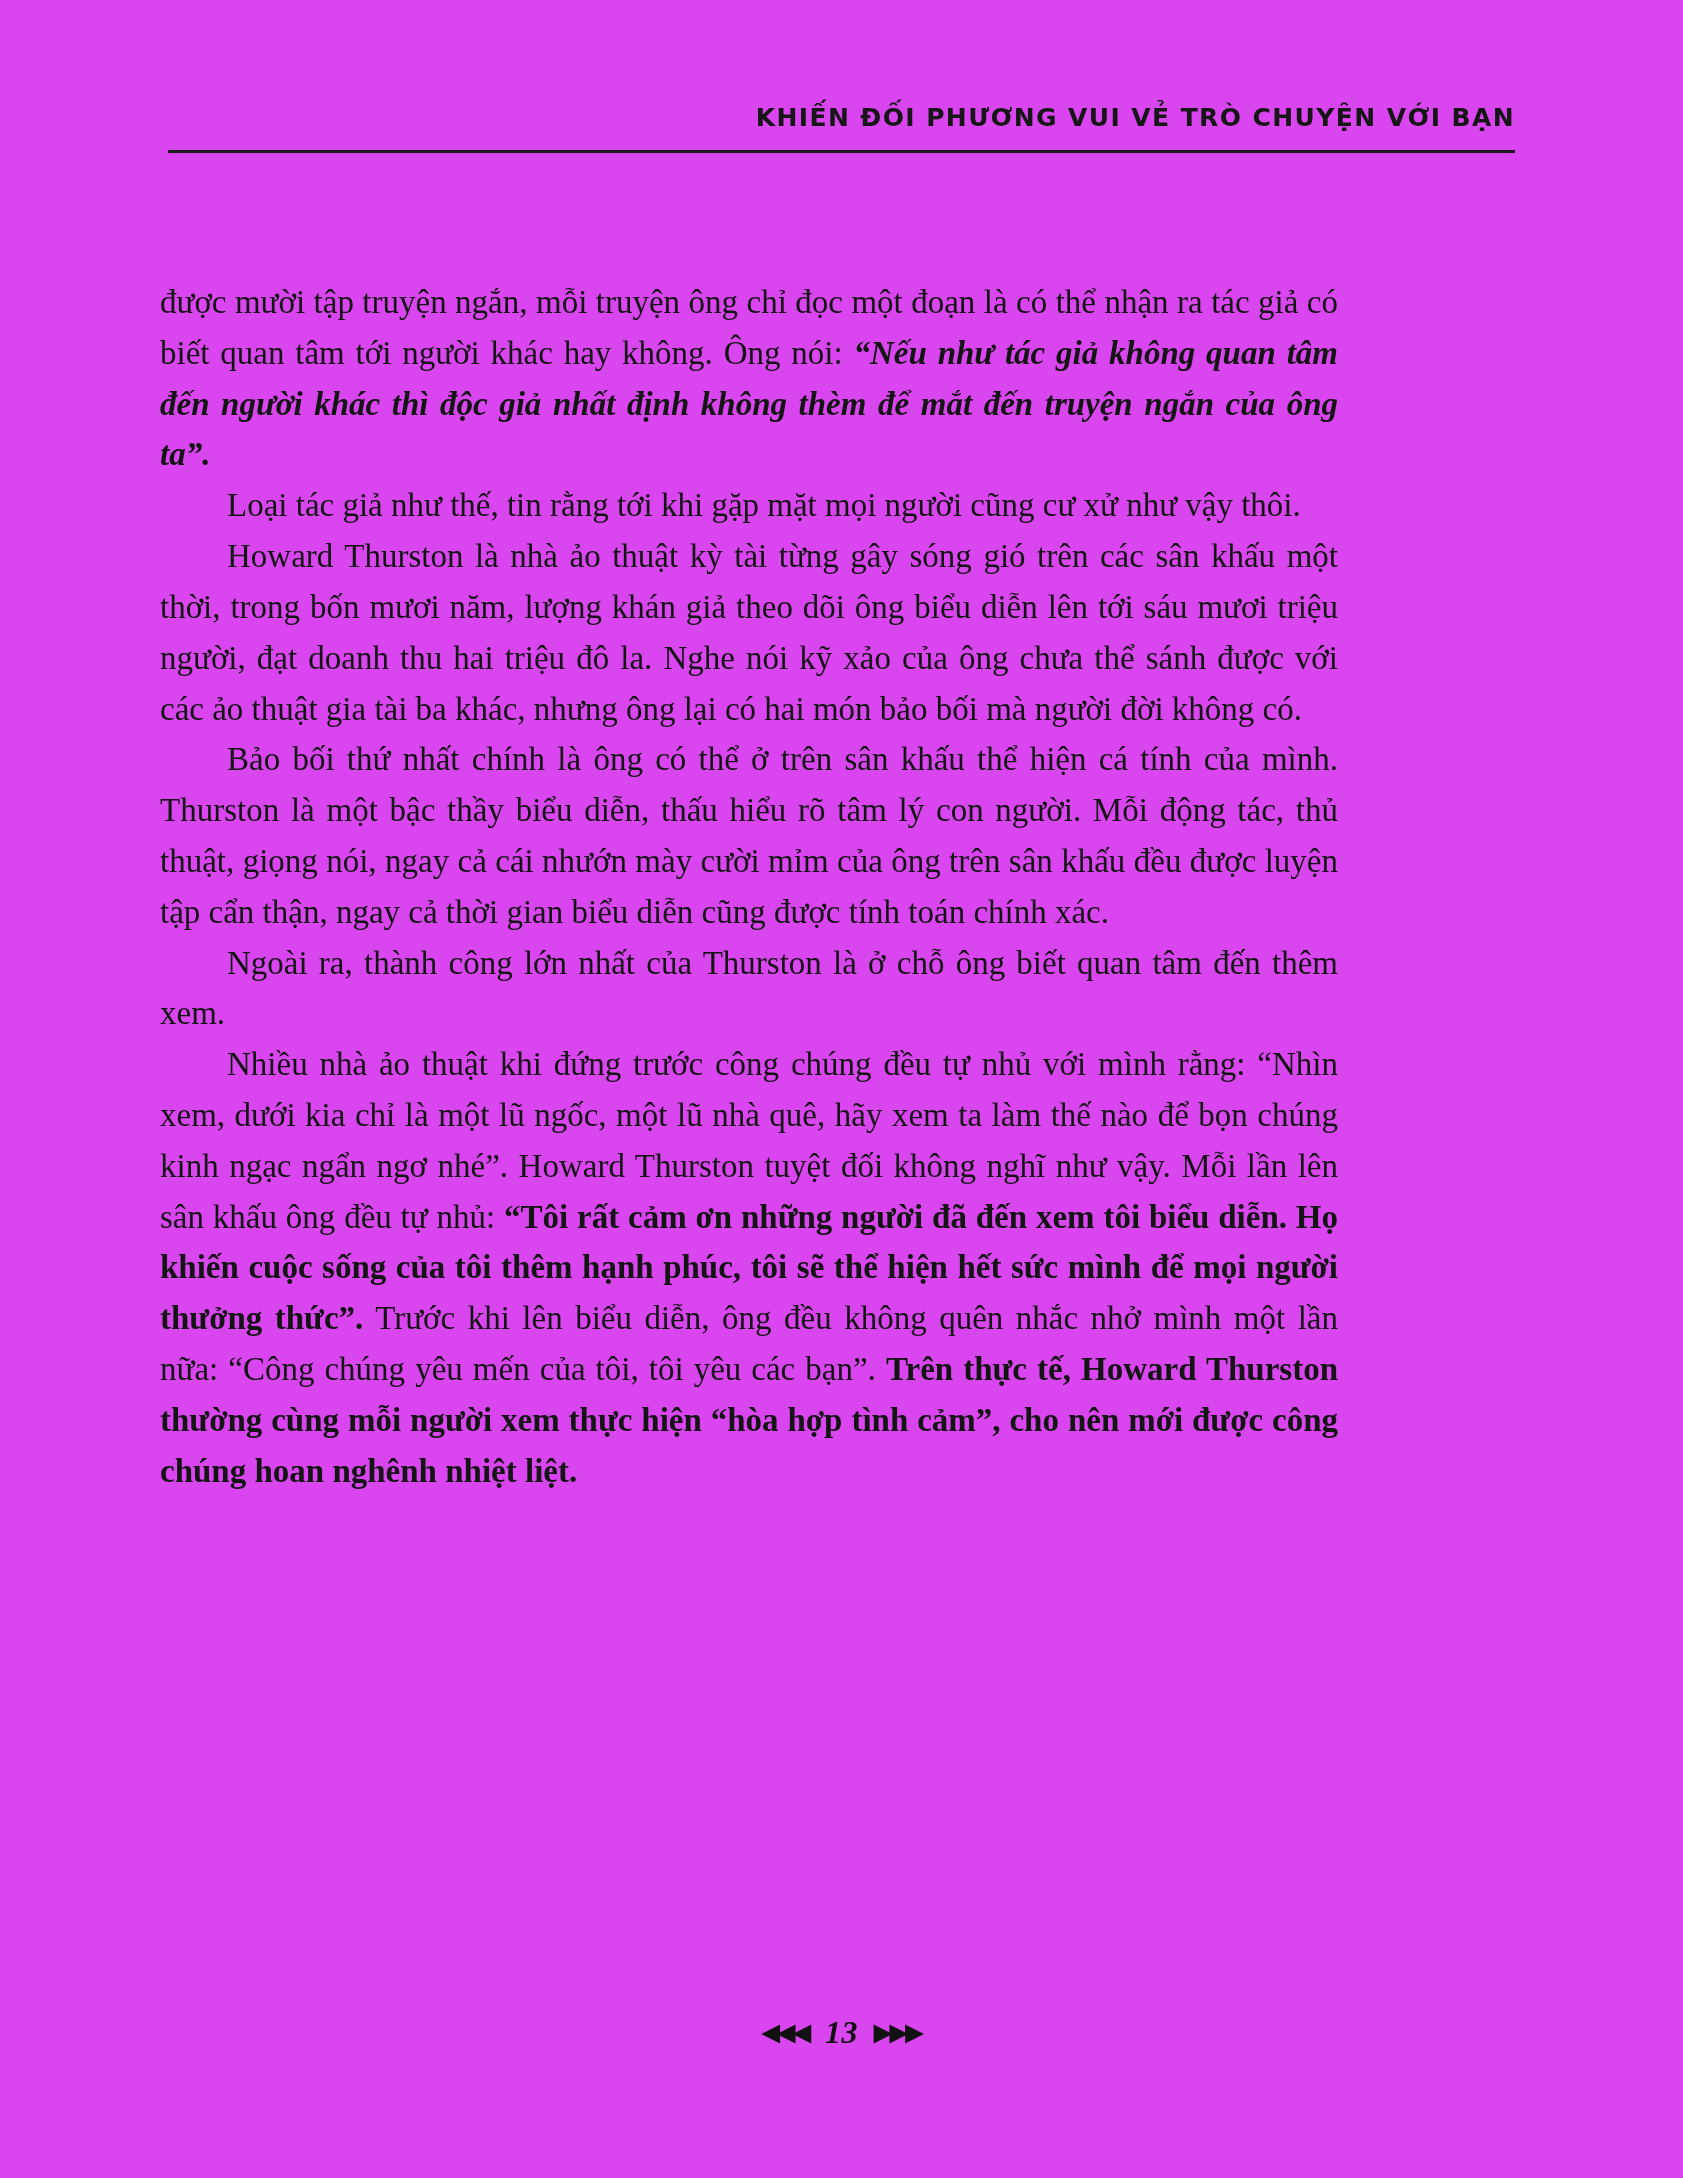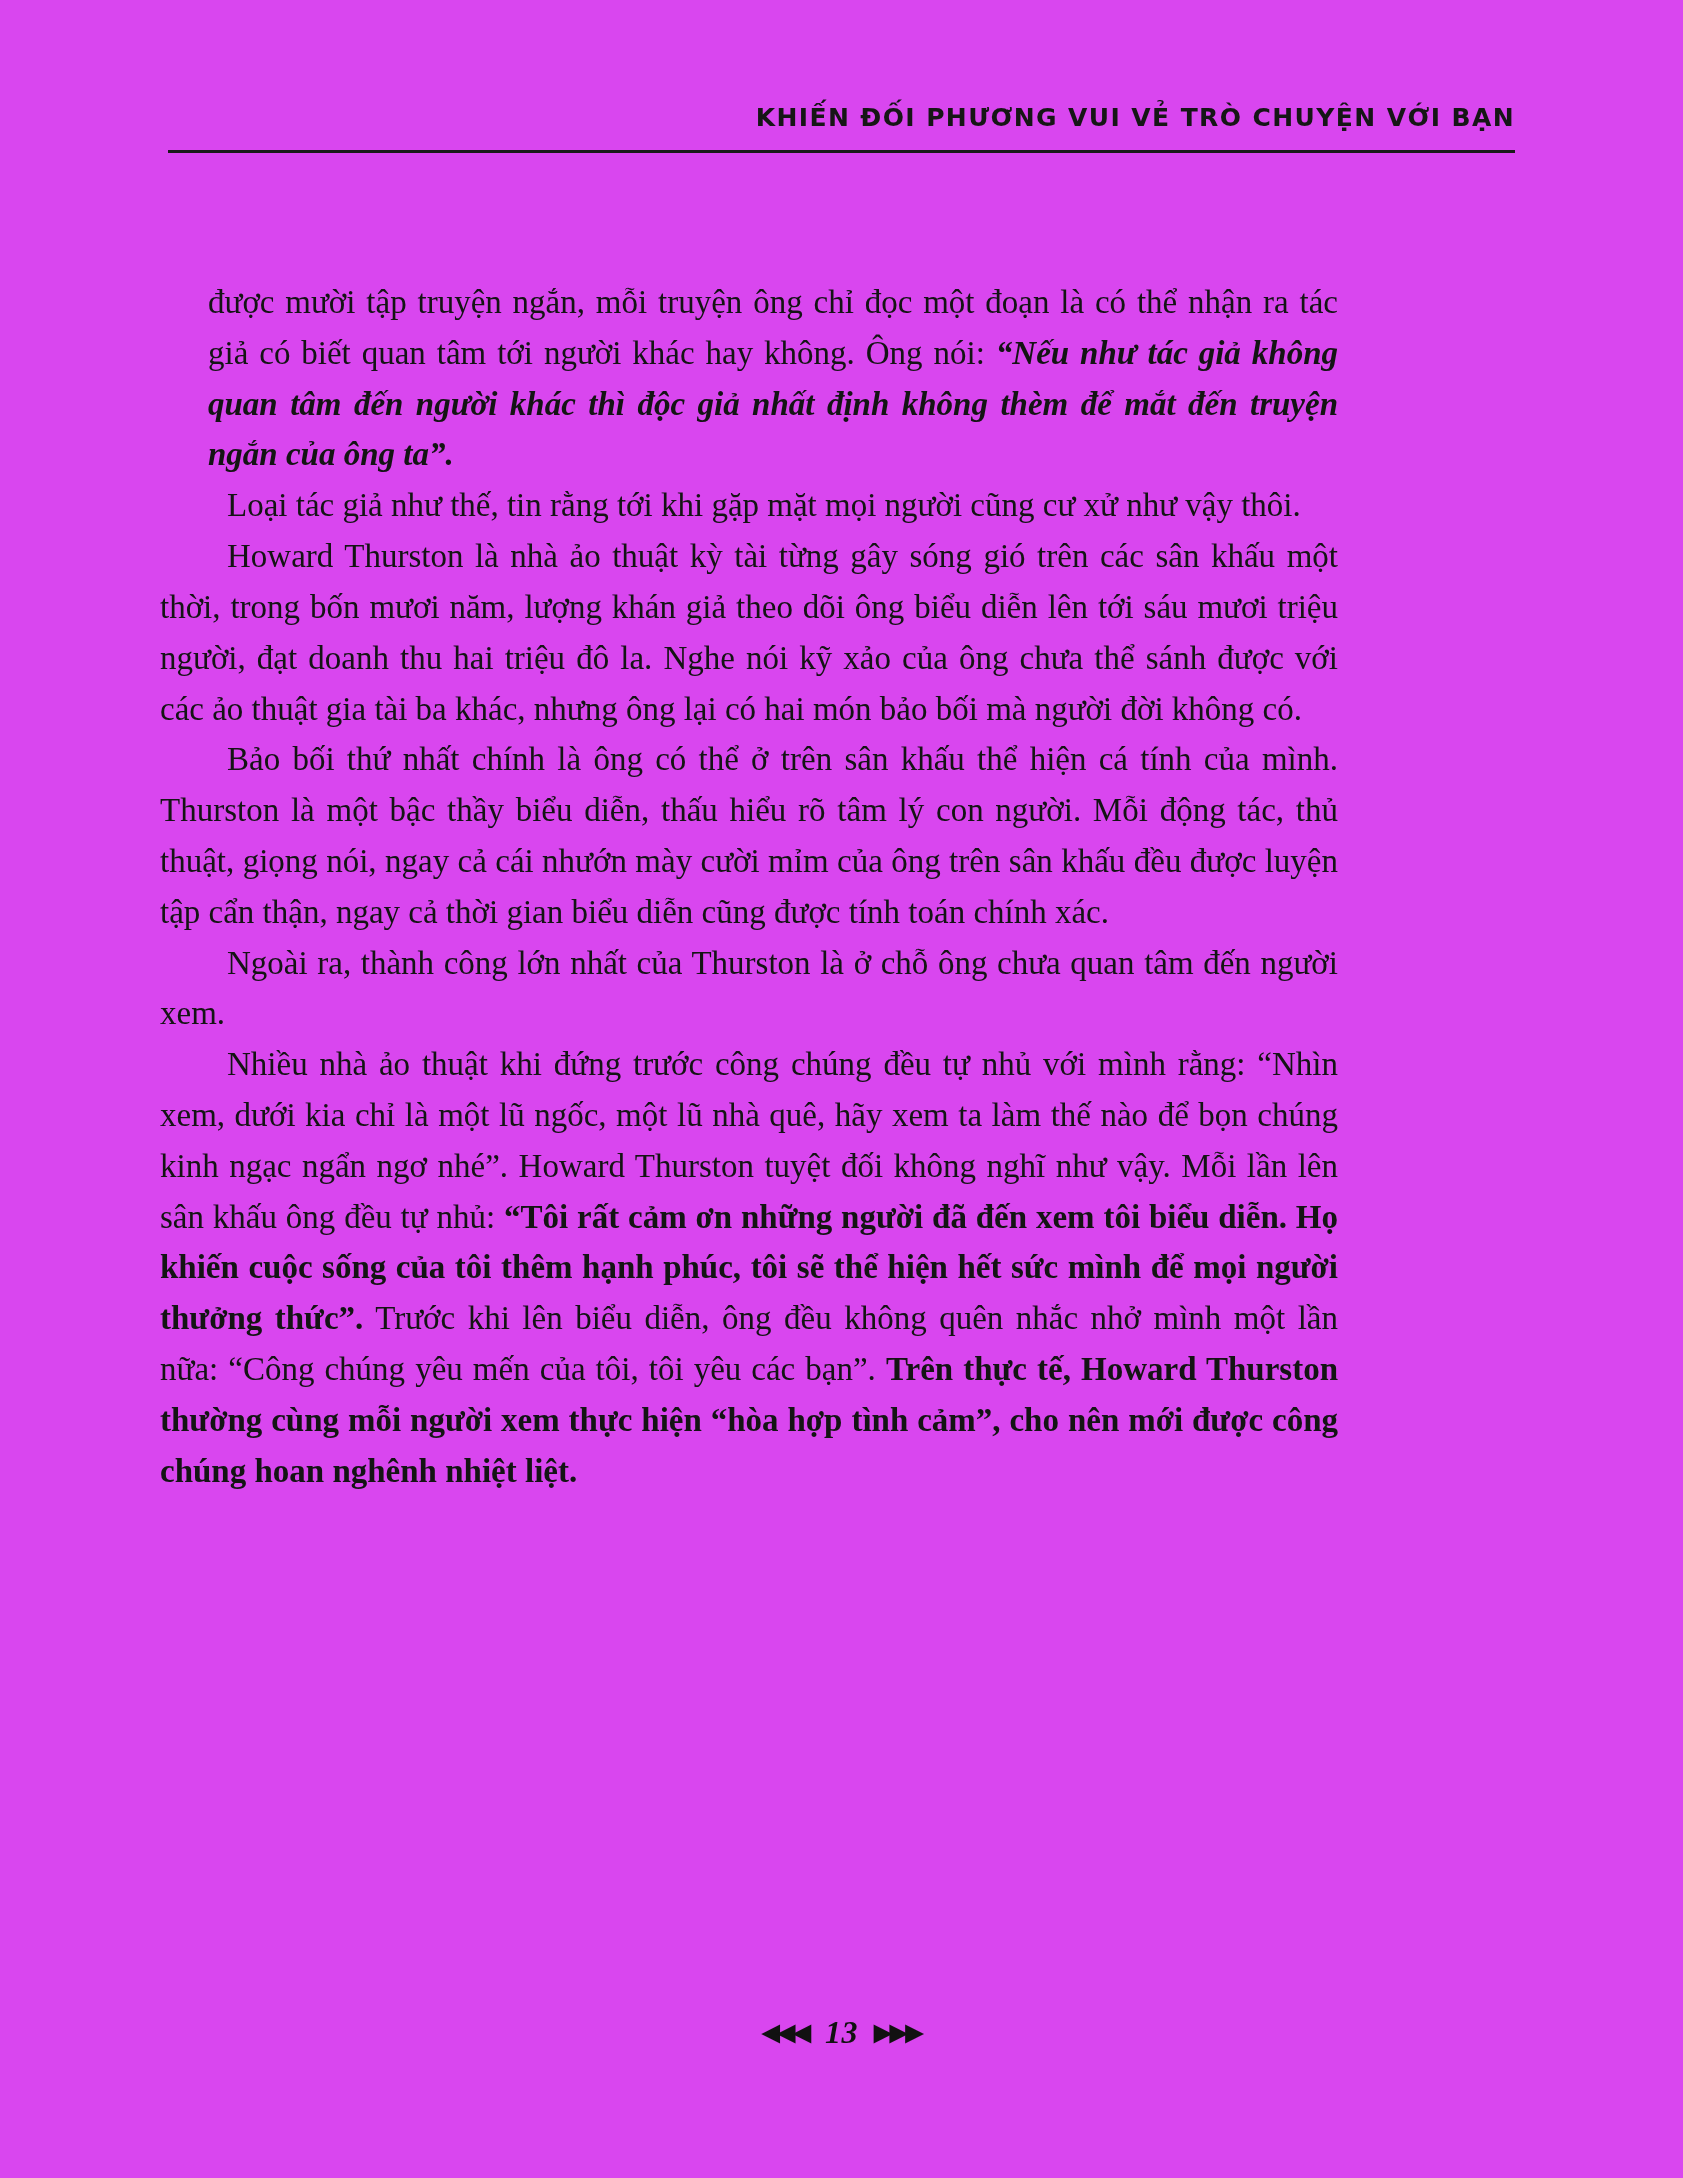--- a/index.html
+++ b/index.html
@@ -54,21 +54,20 @@
     color: #141414;
   }
   .body-block p {
     margin: 0;
   }
   .body-block p.indent {
     text-indent: 67px;
   }
   .body-block p.noindent {
     text-indent: 0;
-    margin-left: 48px;
   }
   em.bi {
     font-style: italic;
     font-weight: bold;
   }
   strong.b {
     font-weight: bold;
   }
 
   
@@ -106,21 +105,21 @@
   <div class="body-block">
 
     <p class="noindent"><span>được mười tập truyện ngắn, mỗi truyện ông chỉ đọc một đoạn là có thể nhận ra tác giả có biết quan tâm tới người khác hay không. Ông nói: </span><em class="bi">“Nếu như tác giả không quan tâm đến người khác thì độc giả nhất định không thèm để mắt đến truyện ngắn của ông ta”.</em></p>
 
     <p class="indent">Loại tác giả như thế, tin rằng tới khi gặp mặt mọi người cũng cư xử như vậy thôi.</p>
 
     <p class="indent">Howard Thurston là nhà ảo thuật kỳ tài từng gây sóng gió trên các sân khấu một thời, trong bốn mươi năm, lượng khán giả theo dõi ông biểu diễn lên tới sáu mươi triệu người, đạt doanh thu hai triệu đô la. Nghe nói kỹ xảo của ông chưa thể sánh được với các ảo thuật gia tài ba khác, nhưng ông lại có hai món bảo bối mà người đời không có.</p>
 
     <p class="indent">Bảo bối thứ nhất chính là ông có thể ở trên sân khấu thể hiện cá tính của mình. Thurston là một bậc thầy biểu diễn, thấu hiểu rõ tâm lý con người. Mỗi động tác, thủ thuật, giọng nói, ngay cả cái nhướn mày cười mỉm của ông trên sân khấu đều được luyện tập cẩn thận, ngay cả thời gian biểu diễn cũng được tính toán chính xác.</p>
 
-    <p class="indent">Ngoài ra, thành công lớn nhất của Thurston là ở chỗ ông chưa quan tâm đến người xem.</p>
+    <p class="indent">Ngoài ra, thành công lớn nhất của Thurston là ở chỗ ông biết quan tâm đến thêm xem.</p>
 
     <p class="indent"><span>Nhiều nhà ảo thuật khi đứng trước công chúng đều tự nhủ với mình rằng: “Nhìn xem, dưới kia chỉ là một lũ ngốc, một lũ nhà quê, hãy xem ta làm thế nào để bọn chúng kinh ngạc ngẩn ngơ nhé”. Howard Thurston tuyệt đối không nghĩ như vậy. Mỗi lần lên sân khấu ông đều tự nhủ: </span><strong class="b">“Tôi rất cảm ơn những người đã đến xem tôi biểu diễn. Họ khiến cuộc sống của tôi thêm hạnh phúc, tôi sẽ thể hiện hết sức mình để mọi người thưởng thức”.</strong><span> Trước khi lên biểu diễn, ông đều không quên nhắc nhở mình một lần nữa: “Công chúng yêu mến của tôi, tôi yêu các bạn”. </span><strong class="b">Trên thực tế, Howard Thurston thường cùng mỗi người xem thực hiện “hòa hợp tình cảm”, cho nên mới được công chúng hoan nghênh nhiệt liệt.</strong></p>
 
   </div>
 
   <div class="folio">
     <span class="arrows">◀◀◀</span><span class="num">13</span><span class="arrows">▶▶▶</span>
   </div>
 
 </div>

